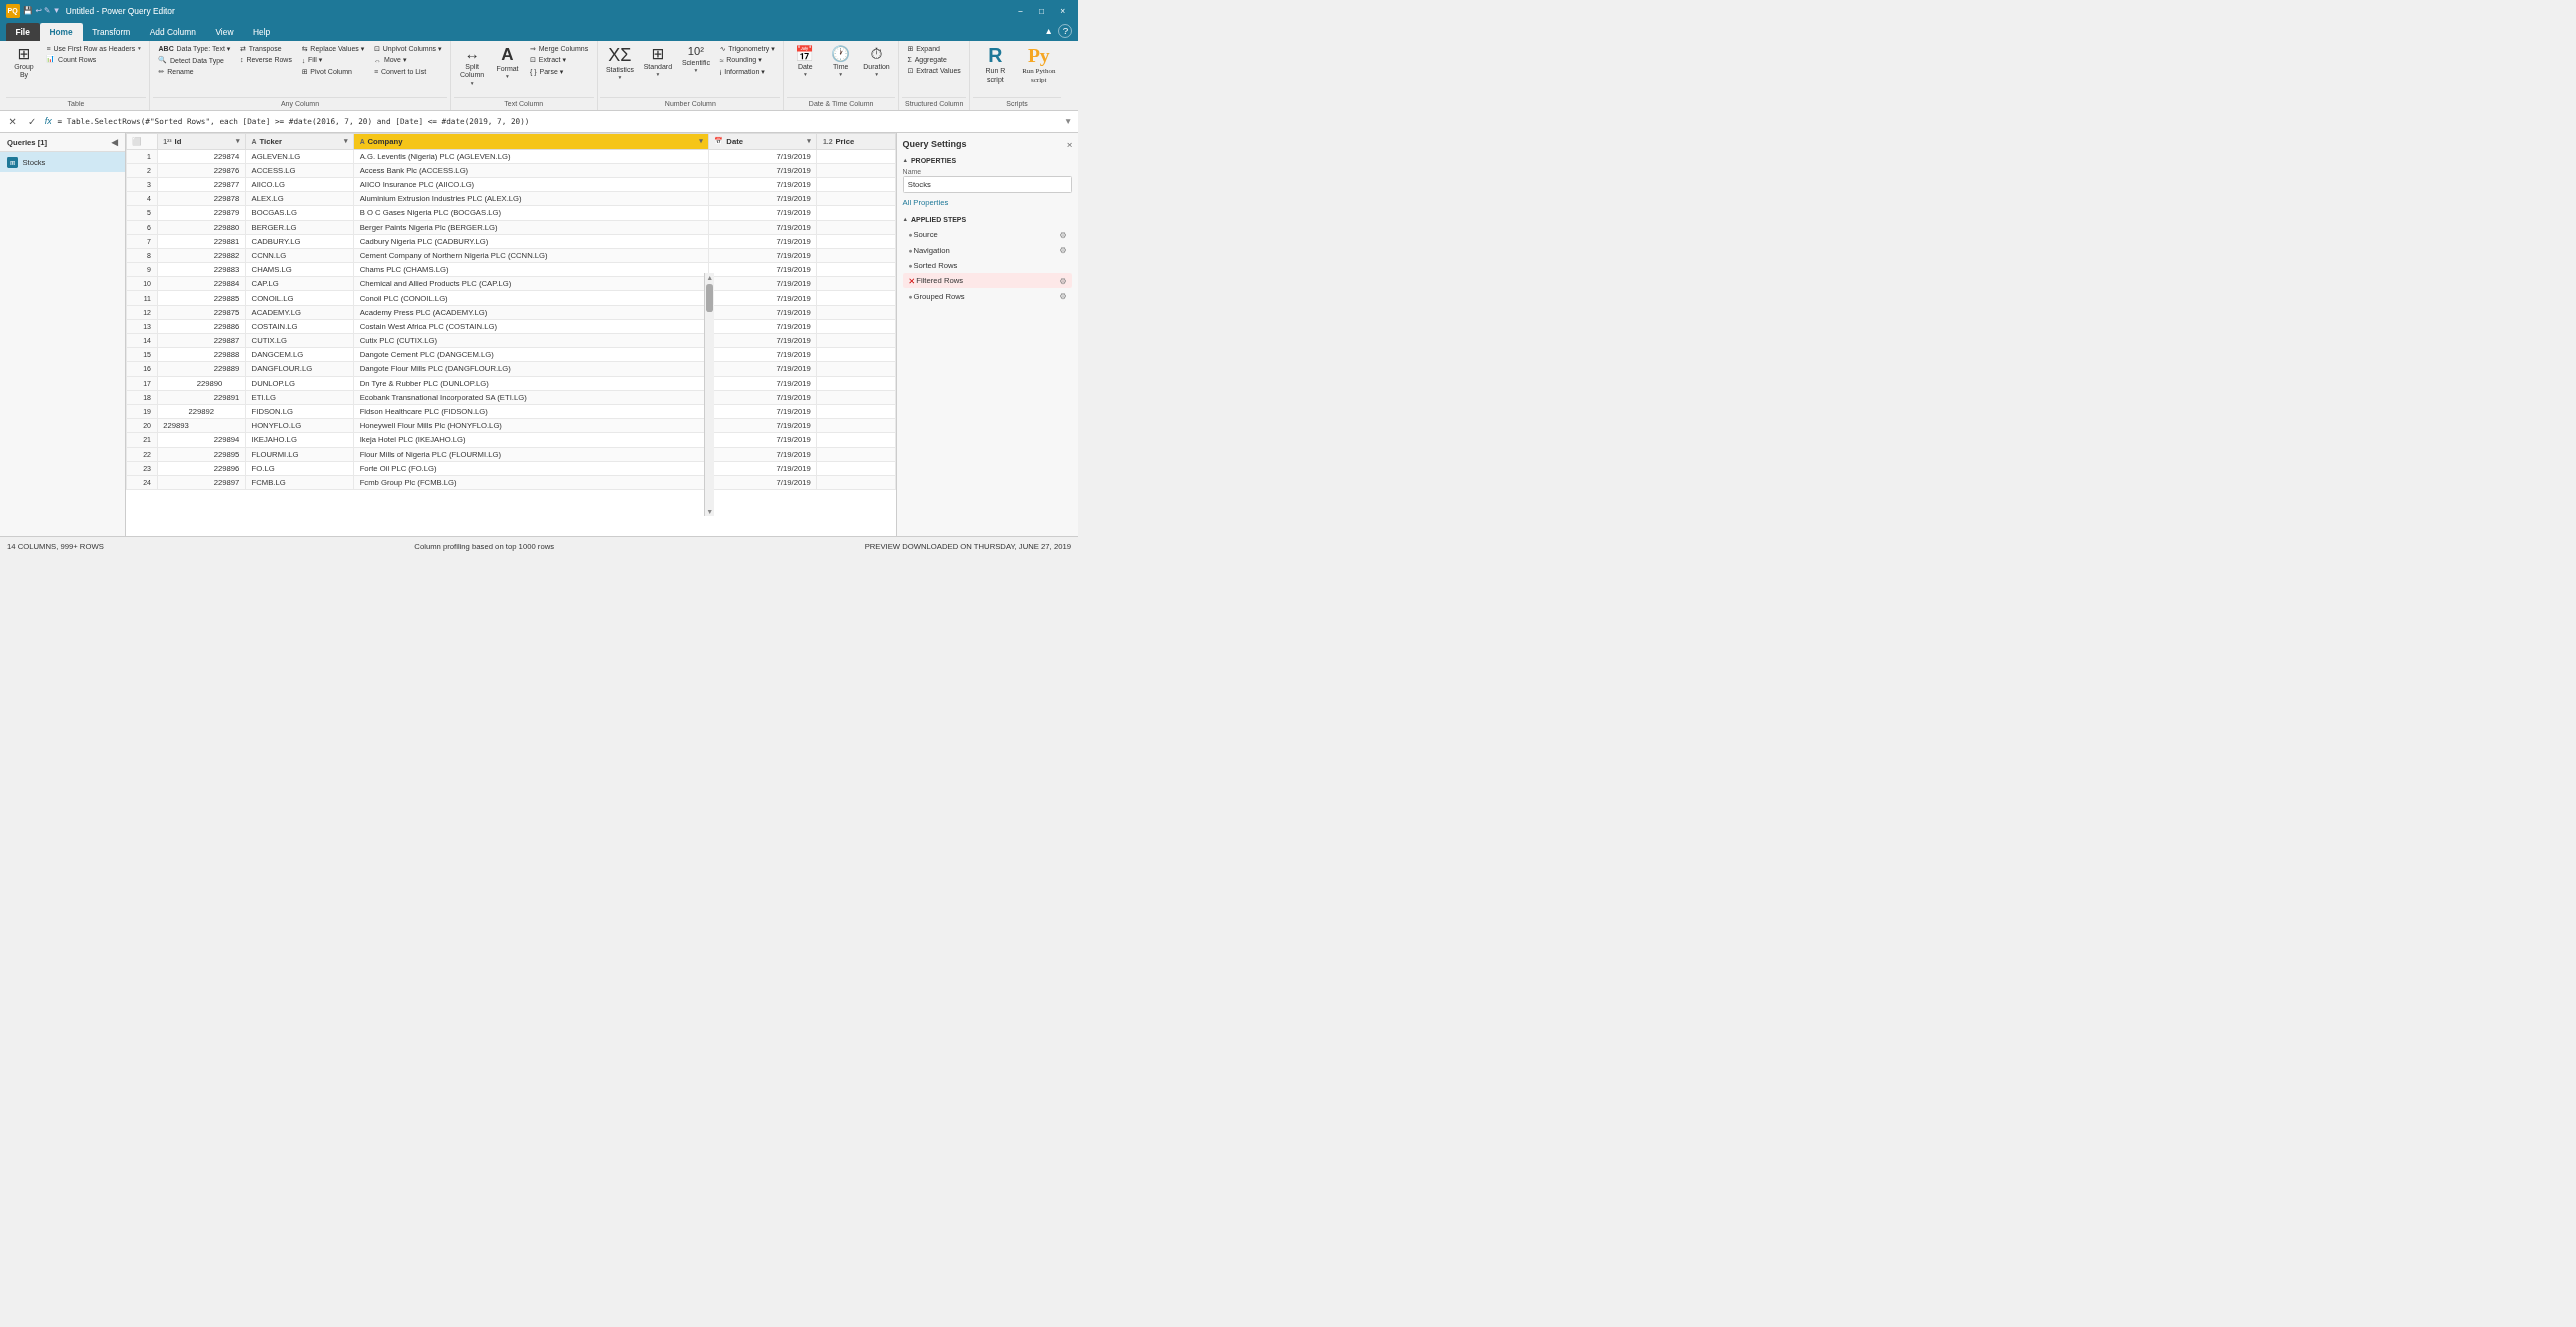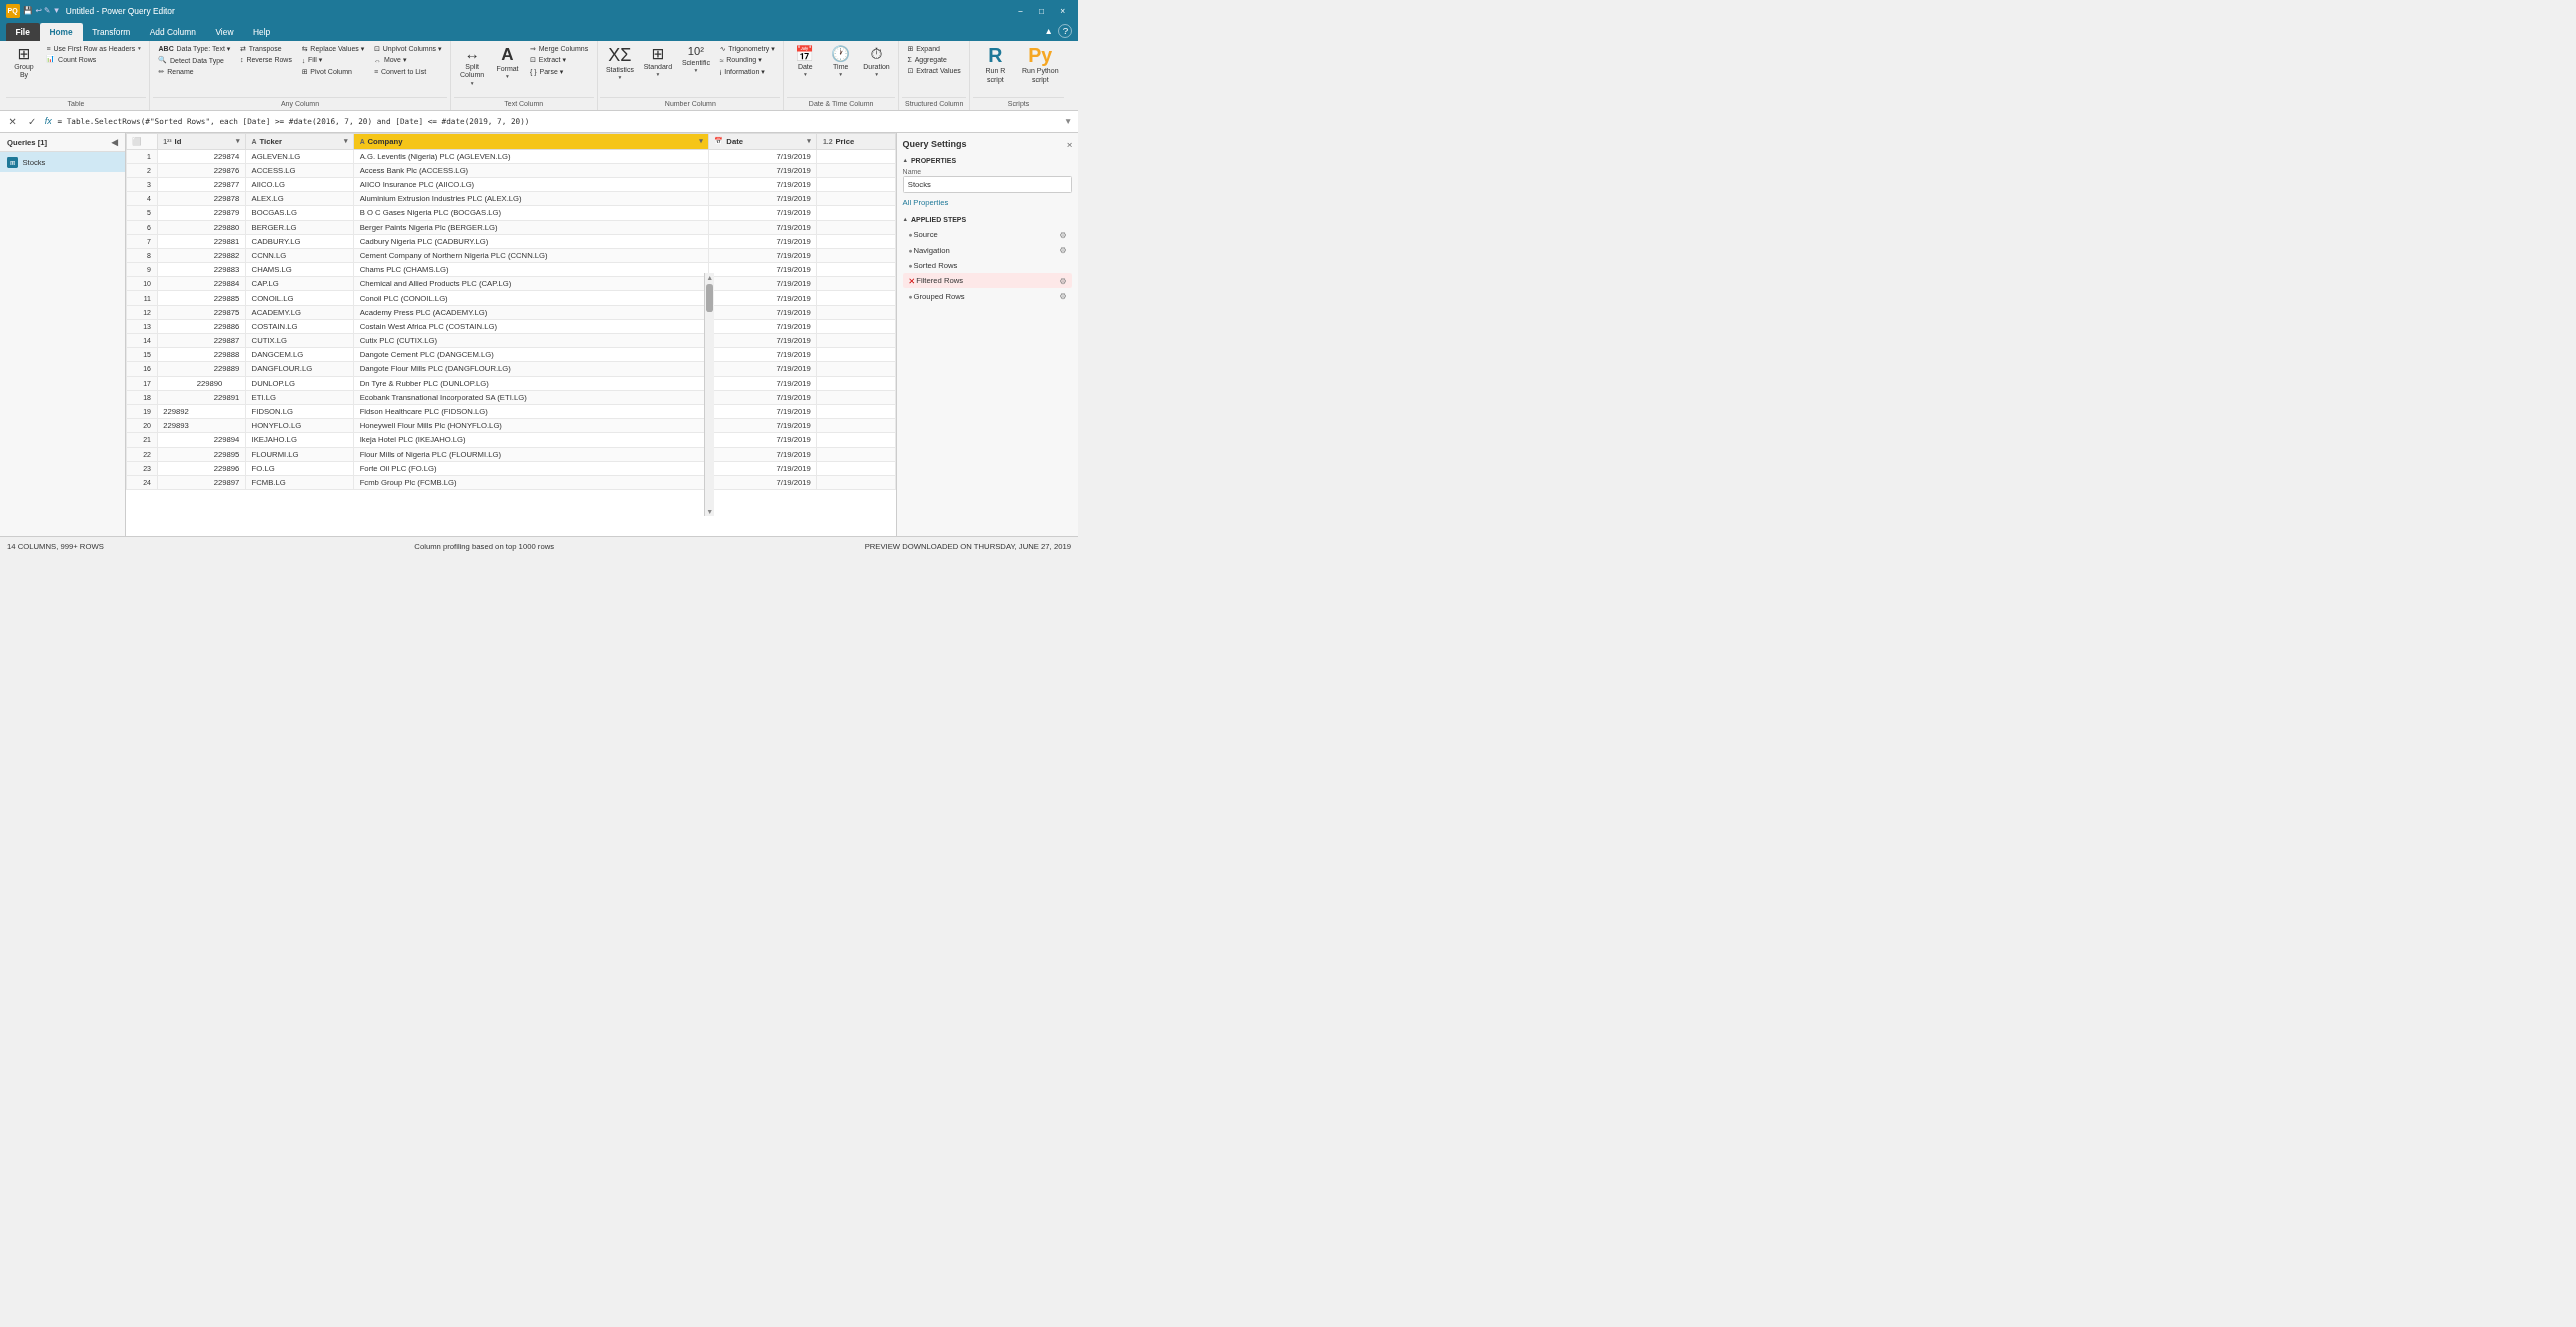--- a/index.html
+++ b/index.html
@@ -493,21 +493,21 @@
     </div>
     <div class="ribbon-group-label">Structured Column</div>
   </div>
 
   <div class="ribbon-group" style="border-right: none;">
     <div class="ribbon-group-content">
       <div class="ribbon-btn large" style="min-width:42px;">
         <div class="btn-icon" style="font-size:19.6px; color:#1e7898; font-weight:bold;">R</div>
         <span>Run R<br>script</span>
       </div>
-      <div class="ribbon-btn large" style="min-width:42px;">
+      <div class="ribbon-btn large" style="min-width:42px;font-family:Liberation Serif, serif;">
         <div class="btn-icon" style="font-size:19.6px; color:#f5a623; font-weight:bold;">Py</div>
         <span>Run Python<br>script</span>
       </div>
     </div>
     <div class="ribbon-group-label">Scripts</div>
   </div>
 
 </div>
 
 <div id="formula-bar">
@@ -717,21 +717,21 @@
             <tr>
       <td class="row-num">18</td>
       <td style="text-align:right;">229891</td>
       <td>ETI.LG</td>
       <td>Ecobank Transnational Incorporated SA (ETI.LG)</td>
       <td style="text-align:right;">7/19/2019</td>
       <td></td>
     </tr>
             <tr>
       <td class="row-num">19</td>
-      <td style="text-align:left;margin-left:10px;">229892</td>
+      <td style="text-align:center;margin-left:10px;">229892</td>
       <td>FIDSON.LG</td>
       <td>Fidson Healthcare PLC (FIDSON.LG)</td>
       <td style="text-align:right;">7/19/2019</td>
       <td></td>
     </tr>
             <tr>
       <td class="row-num">20</td>
       <td style="text-align:left;">229893</td>
       <td>HONYFLO.LG</td>
       <td>Honeywell Flour Mills Plc (HONYFLO.LG)</td>

